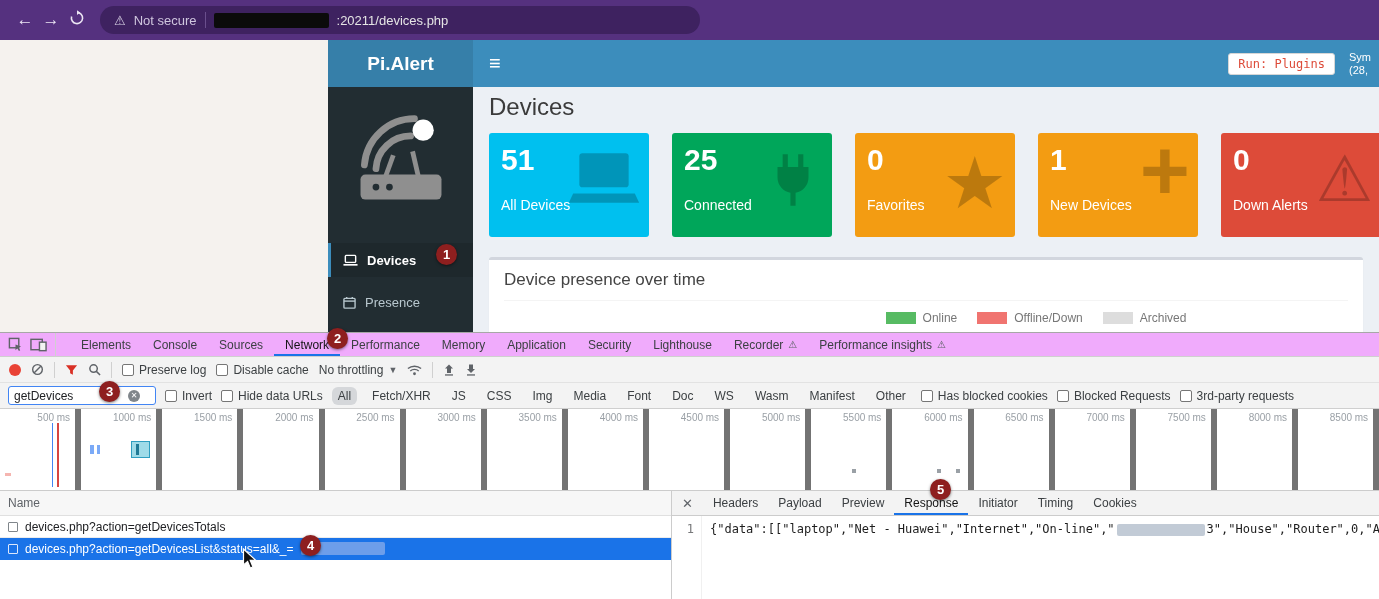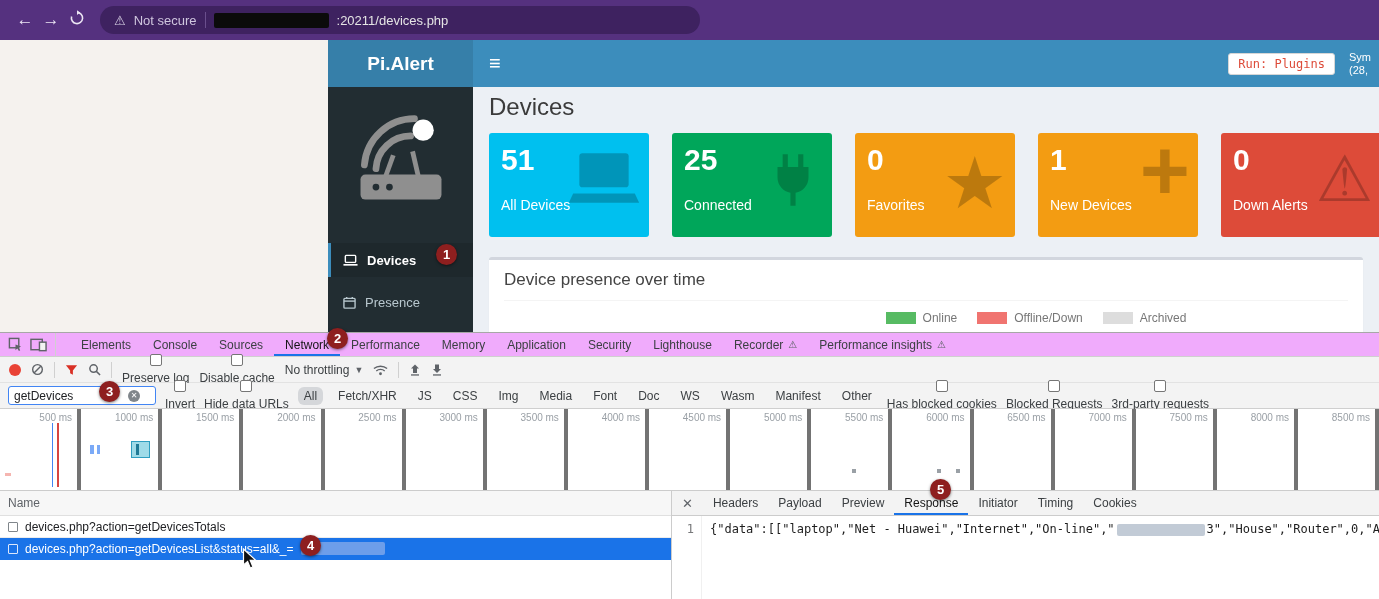--- a/index.html
+++ b/index.html
@@ -57,35 +57,35 @@
   .dt-tabbar { height:24px; background:#f0abfc; border-bottom:1px solid #cfcfcf; display:flex; align-items:stretch; flex:0 0 auto; }
   .dt-paneicons { display:flex; align-items:center; gap:7px; padding:0 8px; border-right:1px solid #d0d0d0; }
   .dt-tabs { display:flex; margin-left:14px; }
   .dt-tab { padding:0 11px; display:flex; align-items:center; gap:5px; white-space:nowrap; }
   .dt-tab.active { box-shadow:inset 0 -2px 0 #1a73e8; color:#141414; }
   .warnglyph { font-size:10px; color:#5f6368; }
 
   .dt-toolbar { height:26px; background:#f3f3f3; border-bottom:1px solid #e2e2e2; display:flex; align-items:center; gap:10px; padding:0 9px; flex:0 0 auto; }
   .rec-dot { width:12px; height:12px; border-radius:50%; background:#e94235; }
   .vdiv { width:1px; height:16px; background:#d0d0d0; }
-  .cb-lab { display:flex; align-items:center; gap:5px; white-space:nowrap;flex-direction:column; }
+  .cb-lab { display:flex; align-items:center; gap:5px; white-space:nowrap; }
   .cb { width:12px; height:12px; border:1px solid #767676; border-radius:2px; background:#fff; display:inline-block; flex:0 0 auto; }
   .throttle { display:flex; align-items:center; gap:5px; white-space:nowrap; }
   .caret { font-size:9px; color:#5f6368; }
 
   .dt-filterbar { height:26px; background:#f3f3f3; border-bottom:1px solid #cfcfcf; display:flex; align-items:center; gap:9px; padding:0 8px; flex:0 0 auto; }
   .filter-input { width:148px; height:19px; border:1px solid #4285f4; background:#fff; border-radius:3px; display:flex; align-items:center; padding:0 5px; gap:4px; flex:0 0 auto; }
   .filter-input input { border:none; outline:none; width:110px; font-size:12px; color:#202124; font-family:"Liberation Sans", sans-serif; }
   .clear-dot { width:12px; height:12px; border-radius:50%; background:#80868b; color:#fff; font-size:8px; line-height:12px; text-align:center; flex:0 0 auto; }
   .chips { display:flex; gap:9px; align-items:center; }
   .chip { padding:2px 6px; border-radius:6px; white-space:nowrap; }
   .chip.active { background:#d5d7da; }
 
   .dt-timeline { height:82px; position:relative; border-bottom:1px solid #ccc; background:#fff; display:flex; flex:0 0 auto; }
-  .tl-col { flex:1; border-right:4px solid #737373; font-size:10px; color:#9aa0a6; text-align:right; padding:3px 5px 0 0; white-space:nowrap; overflow:hidden; }
+  .tl-col { flex:1; border-right:6px solid #737373; font-size:10px; color:#9aa0a6; text-align:right; padding:3px 5px 0 0; white-space:nowrap; overflow:hidden; }
   .tl-mark { position:absolute; }
   .m-blue-line { left:52px; top:14px; width:1px; height:64px; background:#4285f4; }
   .m-red-line  { left:57px; top:14px; width:2px; height:64px; background:#d64541; }
   .m-bar1 { left:90px; top:36px; width:4px; height:9px; background:#7baaf7; }
   .m-bar2 { left:97px; top:36px; width:3px; height:9px; background:#7baaf7; }
   .m-selbox { left:131px; top:32px; width:19px; height:17px; background:#9fdbe8; border:1px solid #2f9ec0; }
   .m-selbar { left:136px; top:35px; width:3px; height:11px; background:#1f7a96; }
   .m-dot1 { left:852px; top:60px; width:4px; height:4px; background:#9aa0a6; }
   .m-dot2 { left:937px; top:60px; width:4px; height:4px; background:#9aa0a6; }
   .m-dot3 { left:956px; top:60px; width:4px; height:4px; background:#9aa0a6; }

